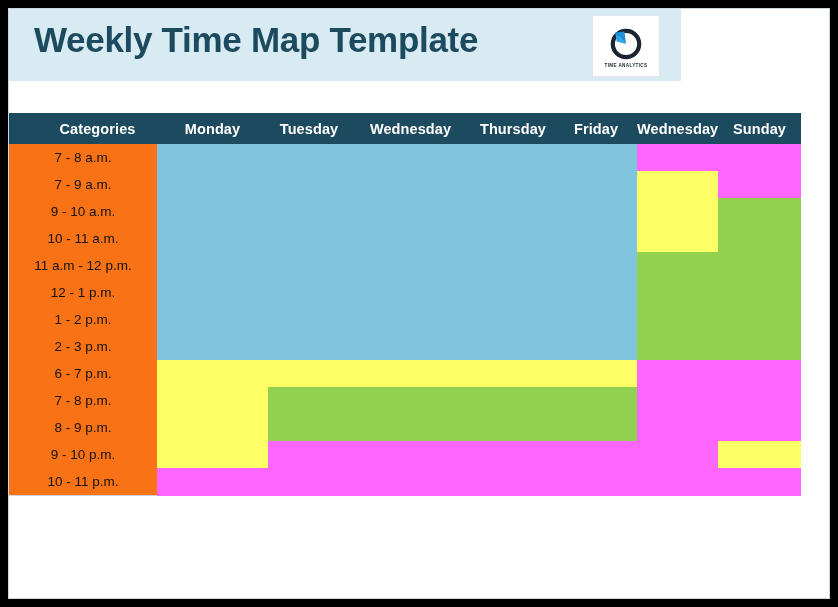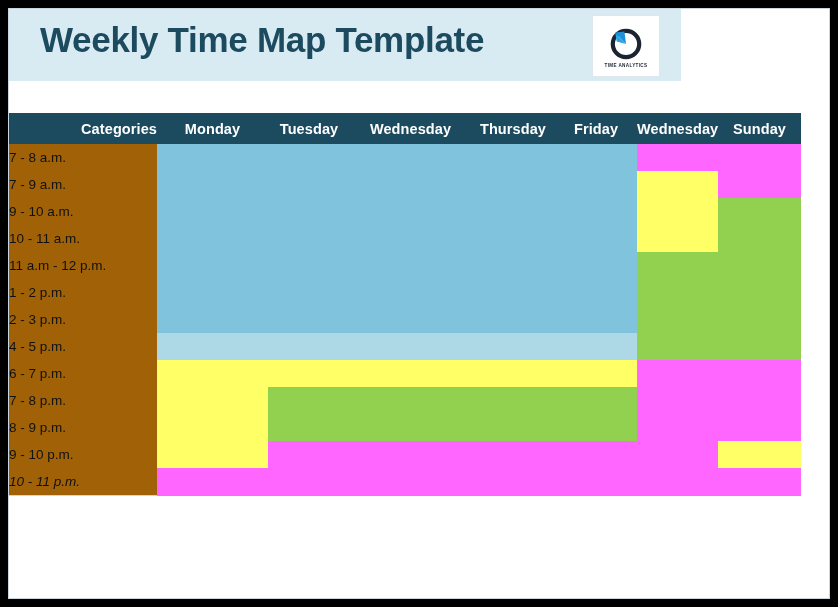--- a/index.html
+++ b/index.html
@@ -40,21 +40,21 @@
     position: absolute;
     left: 0px;
     top: 0px;
     width: 672px;
     height: 72px;
     background: #d9ebf2;
     box-sizing: border-box;
   }
   #banner-title {
     position: absolute;
-    left: 31px;
+    left: 25px;
     top: 11px;
     font-size: 35px;
     font-weight: bold;
     color: #1c4a5e;
     letter-spacing: -0.3px;
     white-space: nowrap;
   }
 
   
   #logo-box {
@@ -112,42 +112,41 @@
     color: #ffffff;
     font-size: 14.5px;
     font-weight: bold;
     height: 31px;
     padding: 0;
     text-align: center;
     border: 0;
     letter-spacing: 0.1px;
   }
   table.timemap th.cat {
-    text-align: right;
+    text-align: center;
     padding-left: 29px;
   }
   table.timemap td {
     padding: 0;
     height: 27px;
     border: 0;
   }
   td.label {
     font-size: 13.5px;
     color: #111111;
-    text-align: left;
+    text-align: center;
     padding-left: 5px;
-    background: #a16207;
+    background: #f97316;
     border-left: 1px solid #c9d6e0;
     border-right: 1px solid #c9d6e0;
     white-space: nowrap;
     vertical-align: middle;
   }
   tr:last-child td.label {
     border-bottom: 1px solid #c9d6e0;
-    font-style: italic;
   }
   td.cell {
     border: 0;
   }
   
   td.c-blue {
     background: #7fc3dc;
     border: 1px solid #e9eef0;
   }
   td.c-lblue   { background: #add8e6; }
@@ -257,46 +256,46 @@
               <td class="label">11 a.m - 12 p.m.</td>
               <td class="cell c-blue"></td>
               <td class="cell c-blue"></td>
               <td class="cell c-blue"></td>
               <td class="cell c-blue"></td>
               <td class="cell c-blue"></td>
               <td class="cell c-green"></td>
               <td class="cell c-green"></td>
             </tr>
             <tr>
+              <td class="label">12 - 1 p.m.</td>
+              <td class="cell c-blue"></td>
+              <td class="cell c-blue"></td>
+              <td class="cell c-blue"></td>
+              <td class="cell c-blue"></td>
+              <td class="cell c-blue"></td>
+              <td class="cell c-green"></td>
+              <td class="cell c-green"></td>
+            </tr>
+            <tr>
               <td class="label">1 - 2 p.m.</td>
               <td class="cell c-blue"></td>
               <td class="cell c-blue"></td>
               <td class="cell c-blue"></td>
               <td class="cell c-blue"></td>
               <td class="cell c-blue"></td>
               <td class="cell c-green"></td>
               <td class="cell c-green"></td>
             </tr>
             <tr>
               <td class="label">2 - 3 p.m.</td>
               <td class="cell c-blue"></td>
               <td class="cell c-blue"></td>
               <td class="cell c-blue"></td>
               <td class="cell c-blue"></td>
               <td class="cell c-blue"></td>
-              <td class="cell c-green"></td>
-              <td class="cell c-green"></td>
-            </tr>
-            <tr>
-              <td class="label">4 - 5 p.m.</td>
-              <td class="cell c-lblue"></td>
-              <td class="cell c-lblue"></td>
-              <td class="cell c-lblue"></td>
-              <td class="cell c-lblue"></td>
-              <td class="cell c-lblue"></td>
               <td class="cell c-green"></td>
               <td class="cell c-green"></td>
             </tr>
             <tr>
               <td class="label">6 - 7 p.m.</td>
               <td class="cell c-yellow"></td>
               <td class="cell c-yellow"></td>
               <td class="cell c-yellow"></td>
               <td class="cell c-yellow"></td>
               <td class="cell c-yellow"></td>

